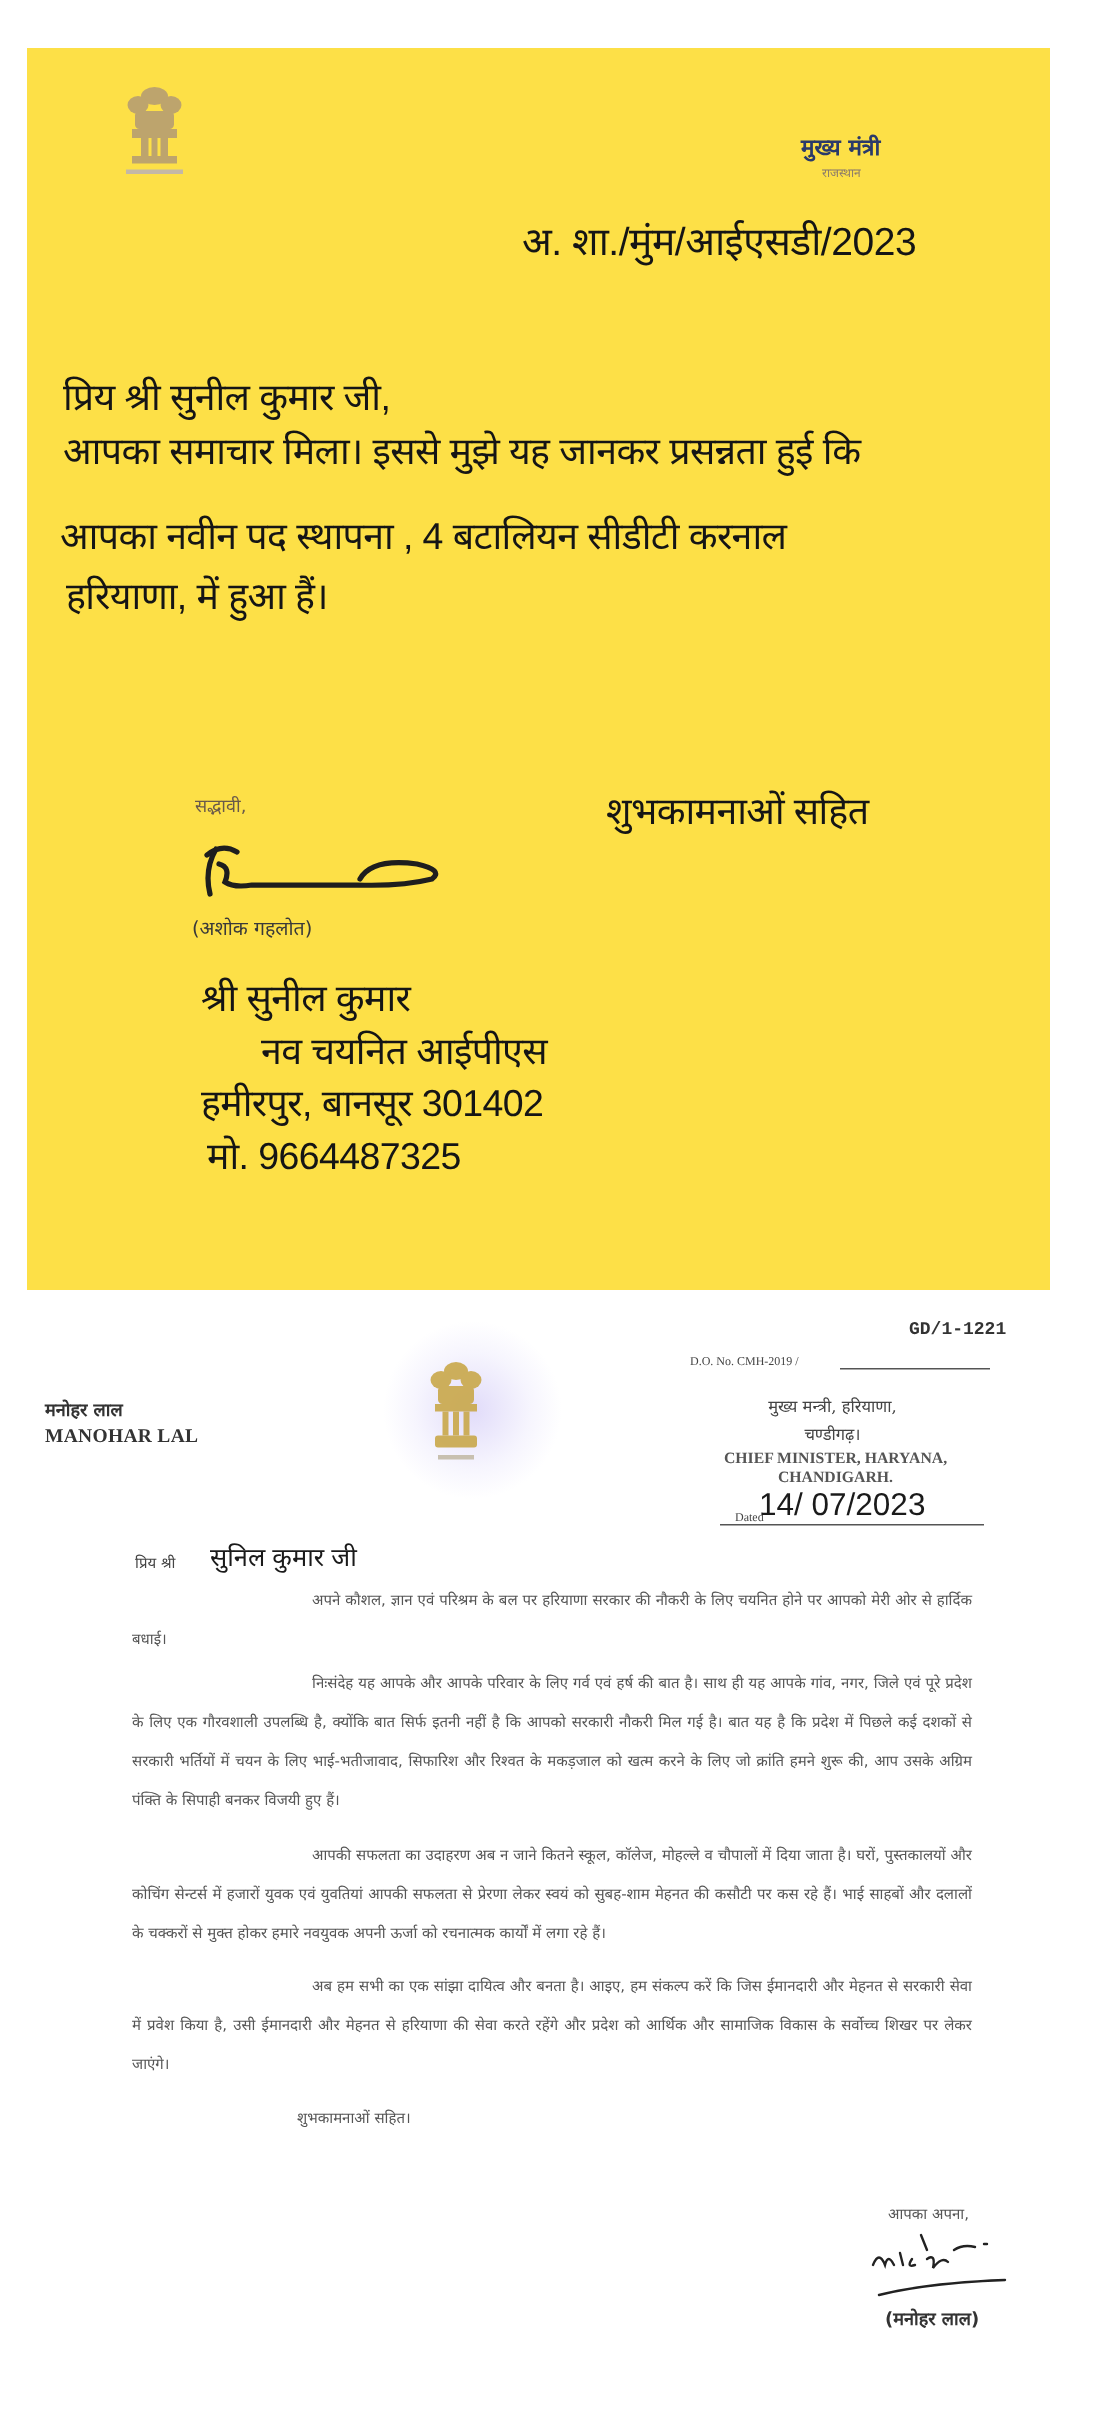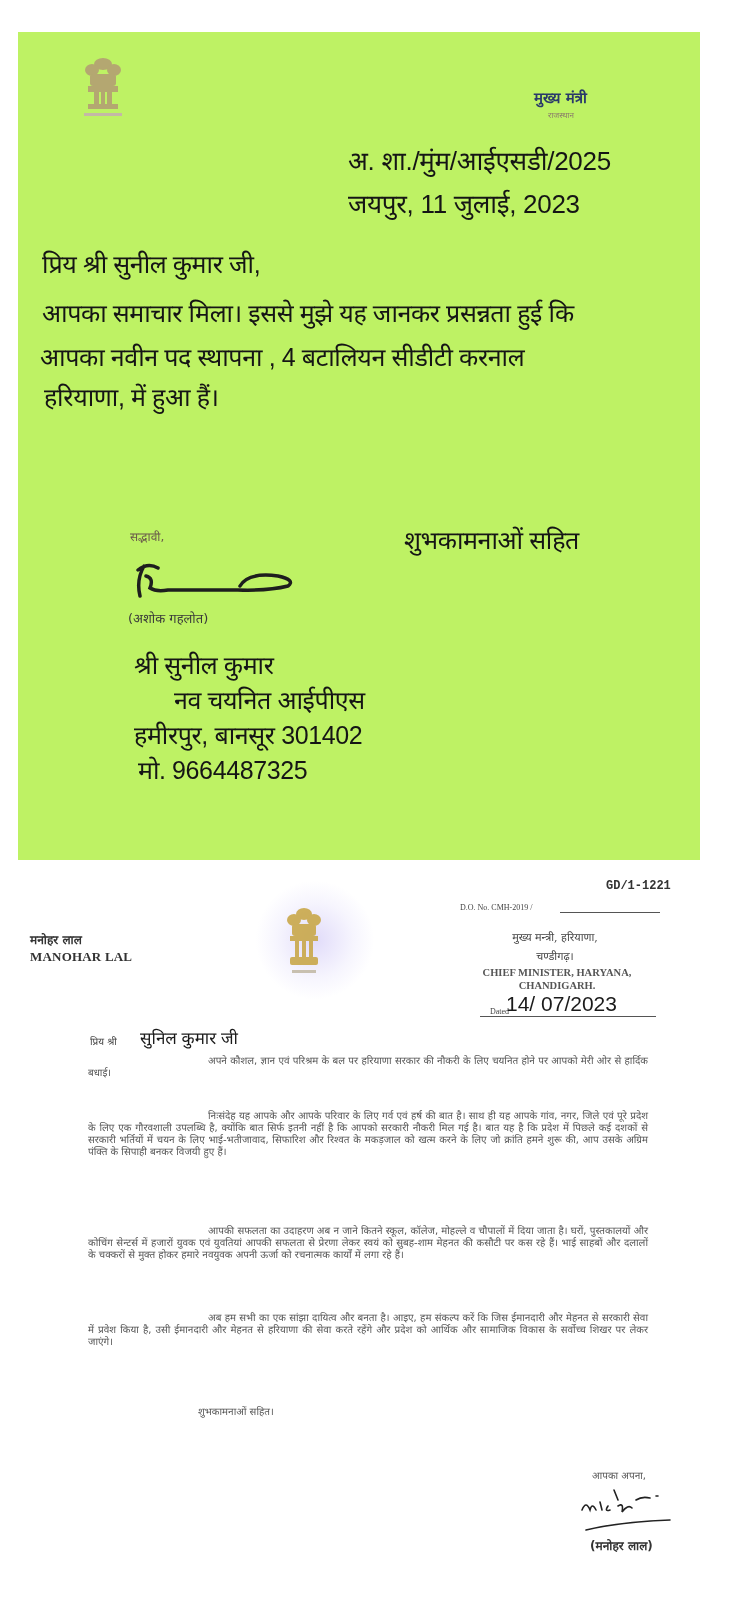--- a/index.html
+++ b/index.html
@@ -1,40 +1,40 @@
 <!DOCTYPE html>
 <html><head>
   <meta charset="utf-8">
   <style>
     html, body { margin:0; padding:0; }
     body { width:730px; height:1610px; background:#ffffff; position:relative; overflow:hidden; font-family:"DejaVu Sans", sans-serif; color:#1a1a1a; }
     .abs { position:absolute; white-space:nowrap; }
     
-    #letter1 { position:absolute; left:18px; top:32px; width:682px; height:912px; background:#bef264; }
+    #letter1 { position:absolute; left:18px; top:32px; width:682px; height:912px; background:#fde047; }
     .emblem { position:absolute; }
     .emblem svg { display:block; }
     .l1-office { font-size:15px; color:#2a3a6a; font-weight:bold; }
     .l1-state { font-size:8px; color:#8a7a6a; }
     .l1-big { font-family:"Liberation Sans", sans-serif; font-size:26px; color:#151515; letter-spacing:-0.3px; }
     .l1-body { font-family:"Liberation Sans", sans-serif; font-size:25px; color:#151515; letter-spacing:-0.4px; }
     .l1-small { font-size:12px; color:#6a5a4a; }
     .l1-signame { font-size:13px; color:#3a3a3a; }
     
     #letter2 { position:absolute; left:0; top:860px; width:730px; height:750px; background:#ffffff; }
     .l2-name-hi { font-family:"DejaVu Serif", serif; font-size:12px; font-weight:bold; color:#333; }
     .l2-name-en { font-family:"Liberation Serif", serif; font-size:13px; font-weight:bold; color:#333; letter-spacing:0.2px; }
     .l2-ref { font-family:"Liberation Mono", monospace; font-size:12px; font-weight:bold; color:#333; }
     .l2-do { font-family:"Liberation Serif", serif; font-size:8px; color:#444; }
     .l2-off-hi { font-family:"DejaVu Serif", serif; font-size:11px; color:#444; text-align:center; }
     .l2-off-en { font-family:"Liberation Serif", serif; font-size:10.5px; font-weight:bold; color:#555; text-align:center; }
     .l2-dated { font-family:"Liberation Serif", serif; font-size:8px; color:#444;padding-left:38px; }
     .l2-date { font-family:"Liberation Sans", sans-serif; font-size:21px; color:#1a1a1a; }
     .l2-salut-small { font-size:10px; color:#444; }
     .l2-salut-big { font-family:"Liberation Sans", sans-serif; font-size:17px; color:#1a1a1a; }
-    .l2-para { position:absolute; left:88px; width:560px; font-family:"DejaVu Sans", sans-serif; font-size:10px; line-height:12px; color:#555; text-align:justify; filter:blur(0.35px); }
+    .l2-para { position:absolute; left:88px; width:560px; font-family:"DejaVu Sans", sans-serif; font-size:10px; line-height:26px; color:#555; text-align:justify; filter:blur(0.35px); }
     .l2-para .indent { display:inline-block; width:120px; }
     .l2-closing { font-size:10px; color:#555; filter:blur(0.3px); }
     .l2-signame { font-size:12px; font-weight:bold; color:#333; }
     .underline { position:absolute; height:1px; background:#555; }
     .glow { position:absolute; border-radius:50%; background:radial-gradient(circle, rgba(200,190,245,0.55) 0%, rgba(220,215,250,0.25) 45%, rgba(255,255,255,0) 70%); }
   </style>
 </head>
 <body>
 
 <div id="letter1">
@@ -52,26 +52,25 @@
         <rect x="23" y="36" width="4" height="12"></rect>
         <rect x="10" y="48" width="30" height="5"></rect>
       </g>
       <rect x="6" y="57" width="38" height="3" fill="#c4b8a6"></rect>
     </svg>
   </div>
 
   <div class="abs l1-office" style="left:516px; top:55px;">मुख्य मंत्री</div>
   <div class="abs l1-state" style="left:530px; top:77px;">राजस्थान</div>
 
-  <div class="abs l1-big" style="left:330px; top:110px;">अ. शा./मुंम/आईएसडी/2025</div>
-  <div class="abs l1-big" style="left:330px; top:153px;">जयपुर, 11 जुलाई, 2023</div>
+  <div class="abs l1-big" style="left:330px; top:110px;">अ. शा./मुंम/आईएसडी/2023</div>
 
   <div class="abs l1-body" style="left:24px; top:214px;">प्रिय श्री सुनील कुमार जी,</div>
 
-  <div class="abs l1-body" style="left:24px; top:263px;">आपका समाचार मिला।  इससे मुझे यह जानकर प्रसन्नता हुई कि</div>
+  <div class="abs l1-body" style="left:24px; top:250px;">आपका समाचार मिला।  इससे मुझे यह जानकर प्रसन्नता हुई कि</div>
   <div class="abs l1-body" style="left:22px; top:307px;">आपका नवीन पद स्थापना , 4 बटालियन  सीडीटी करनाल</div>
   <div class="abs l1-body" style="left:26px; top:347px;">हरियाणा, में हुआ हैं।</div>
 
   <div class="abs l1-small" style="left:112px; top:496px;">सद्भावी,</div>
   <div class="abs l1-body" style="left:386px; top:490px;text-align:center;">शुभकामनाओं सहित</div>
 
   <div class="abs" style="left:110px; top:526px;">
     <svg width="180" height="50" viewBox="0 0 180 50">
       <path d="M10 12 Q20 4 30 10 M16 8 Q8 22 12 38 M18 18 Q26 20 22 30 Q28 34 40 32 L110 32 Q140 33 160 28 Q168 22 150 18 Q120 14 112 28" fill="none" stroke="#1e1e1e" stroke-width="3.5" stroke-linecap="round"></path>
     </svg>

